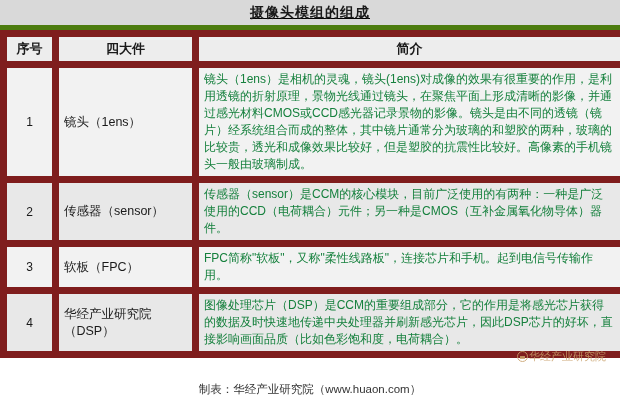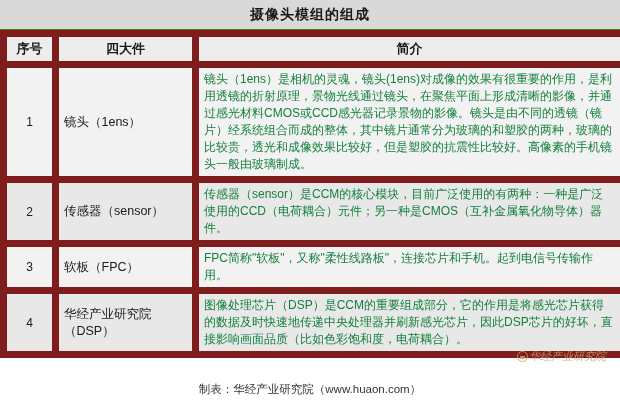--- a/index.html
+++ b/index.html
@@ -14,21 +14,22 @@
     width: 620px; height: 400px;
     background: #ffffff;
     overflow: hidden;
   }
   .title-bar {
     height: 30px;
     background: #d9d9d9;
     display: flex;
     align-items: center;
     justify-content: center;
-    border-bottom: 1px solid #4d7c0f;
+    border-bottom: 5px solid #4d7c0f;
+    text-decoration: underline;
   }
   .title-bar .title-text {
     font-size: 14px;
     font-weight: bold;
     color: #1a1a1a;
     letter-spacing: 1px;
   }
   table.comp-table {
     width: 620px;
     border-collapse: collapse;
@@ -76,21 +77,20 @@
     position: absolute;
     right: 14px;
     bottom: 36px;
     font-size: 11px;
     color: #c8a06a;
     opacity: .85;
     display: flex;
     align-items: center;
     gap: 1px;
     pointer-events: none;
-    font-style: italic;
   }
   .wm-logo {
     display: inline-block;
     width: 11px; height: 11px;
     border: 1px solid #c8a06a;
     border-radius: 50%;
     position: relative;
   }
   .wm-logo::after {
     content: "";

